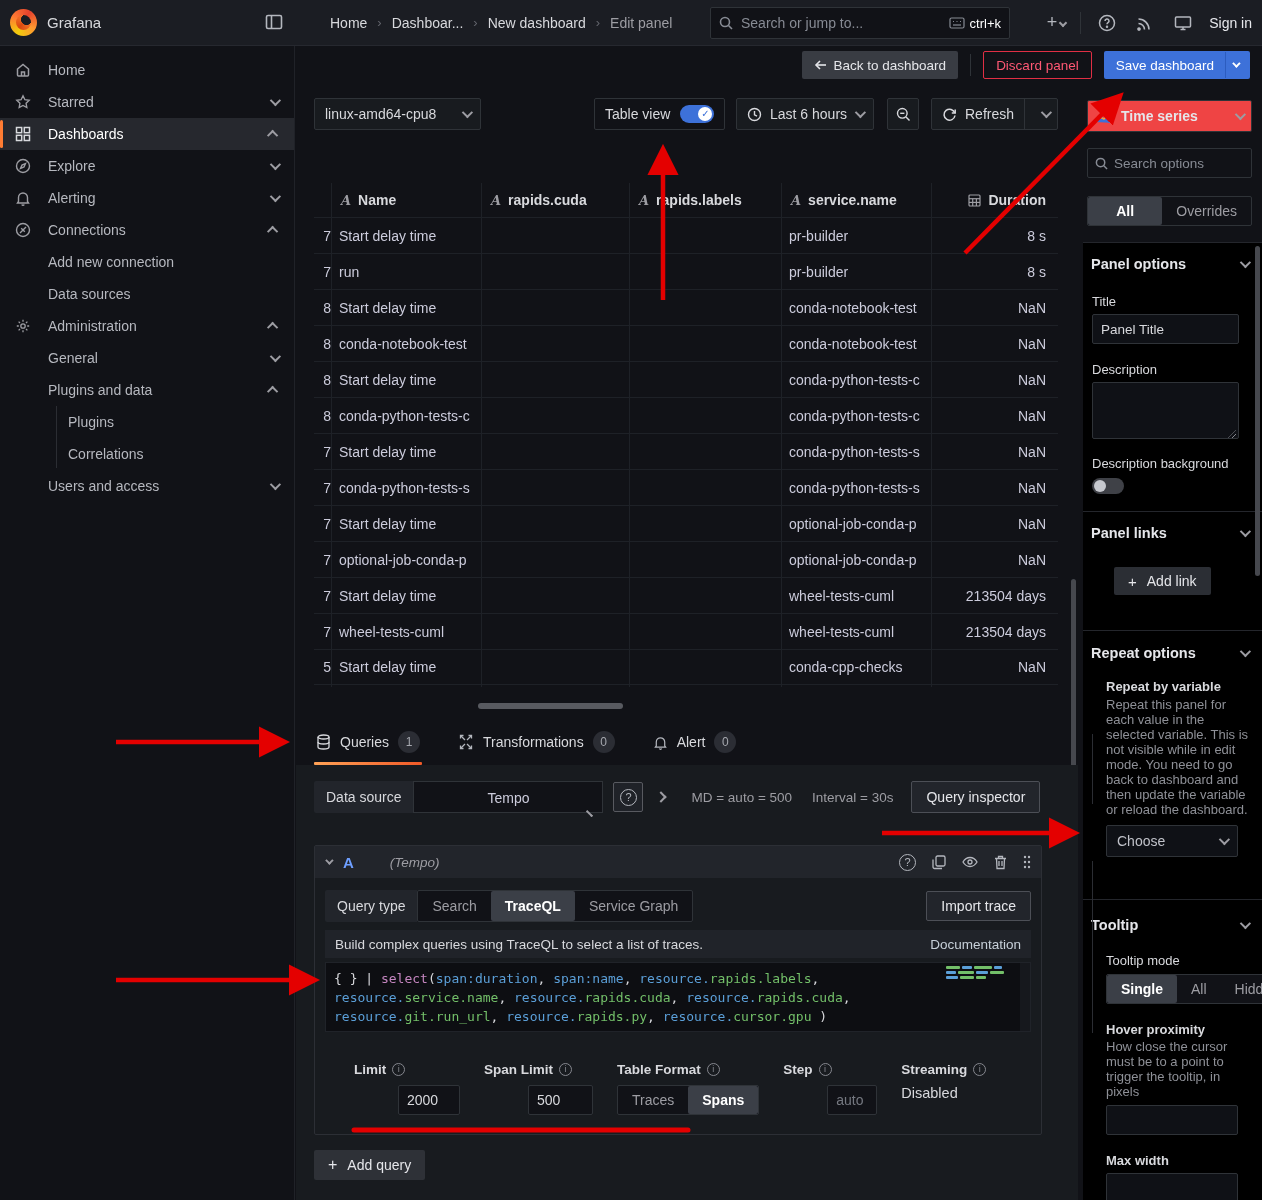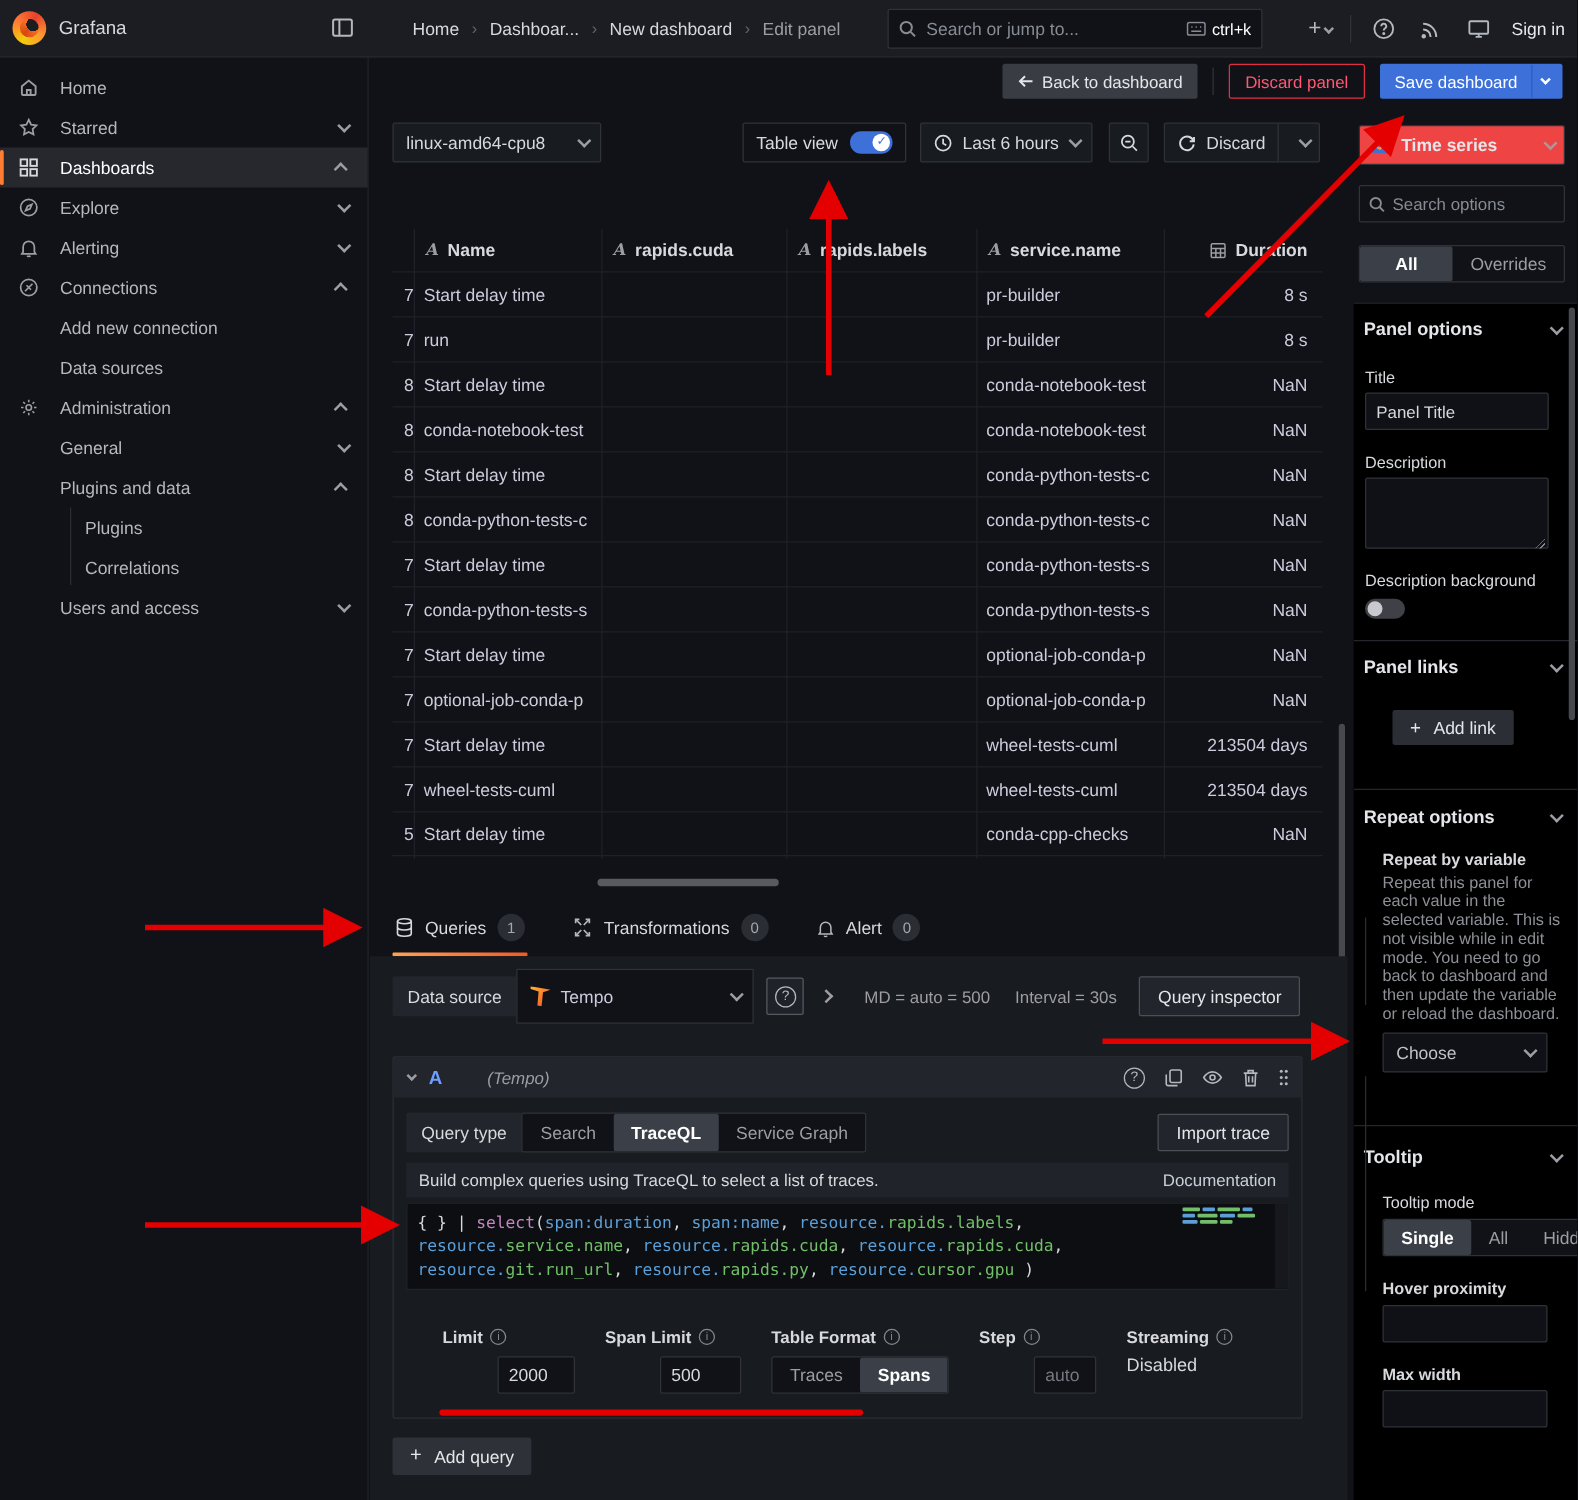--- a/index.html
+++ b/index.html
@@ -77,21 +77,21 @@
   .qtabs { position:absolute; left:18px; top:641px; height:38px; display:flex; align-items:flex-start; gap:34px; }
   .qtab { position:relative; display:flex; align-items:center; gap:9px; font-size:14px; color:#d8d9dd; padding:6px 2px 12px 2px; cursor:pointer; }
   .qtab .badge { min-width:22px; height:22px; border-radius:11px; background:#2b2d34; color:#a6a8af; font-size:12px; display:flex; align-items:center; justify-content:center; padding:0 6px; }
   .qtab.active::after { content:""; position:absolute; left:0; right:0; bottom:0; height:3px; border-radius:1px; background:linear-gradient(90deg,#ffa256,#f05a28); }
   .qtab .t-ico { color:#b4b7be; display:flex; }
 
   
   .qpane { position:absolute; left:0; top:681px; width:782px; height:435px; background:#181b1f; }
   .ds-row { position:absolute; left:18px; top:16px; height:32px; display:flex; align-items:center; }
   .ds-label { height:32px; background:#22252b; display:flex; align-items:center; padding:0 12px; font-size:14px; color:#d8d9dd; border-radius:2px 0 0 2px; }
-  .ds-select { height:44px; width:190px; background:#111217; border:1px solid #2f3338; display:flex; align-items:center; gap:8px; padding:0 10px; font-size:14px; cursor:pointer; }
+  .ds-select { height:32px; width:190px; background:#111217; border:1px solid #2f3338; display:flex; align-items:center; gap:8px; padding:0 10px; font-size:14px; cursor:pointer;flex-direction:column; }
   .tempo-ico { width:16px; height:16px; background:linear-gradient(135deg,#ffb13d,#f4541f); clip-path:polygon(0 0,100% 18%,62% 30%,55% 100%,34% 96%,40% 26%,0 14%); }
   .circle-btn { width:30px; height:30px; border:1px solid #585a60; border-radius:2px; background:#1f2228; display:flex; align-items:center; justify-content:center; color:#b4b7be; margin-left:10px; cursor:pointer; }
   .qmark { width:17px; height:17px; border:1.5px solid #b4b7be; border-radius:50%; font-size:11px; line-height:14px; text-align:center; }
   .ds-stats { color:#9d9da3; font-size:13.5px; margin-left:26px; display:flex; gap:20px; }
   .btn-ghost { background:#22252b; border:1px solid #4c4f56; color:#e5e6ea; height:32px; padding:0 14px; font-size:14px; border-radius:2px; display:inline-flex; align-items:center; cursor:pointer; }
 
   .qcard { position:absolute; left:18px; top:80px; width:728px; height:290px; background:#181b1f; border:1px solid #2c2f35; border-radius:2px; }
   .qcard-head { height:32px; background:#22252b; display:flex; align-items:center; padding:0 10px; gap:12px; }
   .ref-a { color:#6e9fff; font-size:15px; font-weight:bold; }
   .ref-ds { color:#9d9da3; font-style:italic; font-size:13.5px; margin-left:24px; }
@@ -364,21 +364,21 @@
           <line x1="10" y1="10" x2="13.5" y2="13.5"></line>
           <line x1="4.2" y1="6.3" x2="8.4" y2="6.3"></line>
         </svg>
     </div>
     <div class="tool-btn" style="position:absolute;left:635px;top:14px;padding:0;">
       <span style="display:flex;align-items:center;gap:8px;padding:0 10px;border-right:1px solid #2f3338;height:100%;">
         <svg class="ic" width="15" height="15" viewBox="0 0 15 15" fill="none" stroke="#d8d9dd" stroke-width="1.5">
             <path d="M12.8 6a5.5 5.5 0 1 0 .2 2.5"></path>
             <polyline points="13.2,2.5 13.2,6 9.8,6"></polyline>
           </svg>
-        <span>Discard</span>
+        <span>Refresh</span>
       </span>
       <span style="display:flex;align-items:center;padding:0 8px;height:100%;">
           <span class="chev down"></span>
         </span>
     </div>
 
     <div class="tbl">
       <div class="tbl-header">
         <div style="width:17px"></div>
         <div class="th" style="width:150px">
@@ -803,20 +803,21 @@
         <span>Tooltip</span>
           <span class="chev down"></span>
       </div>
       <div style="margin:20px 0 0 23px;" class="sm-label">Tooltip mode</div>
       <div class="seg" style="height:30px;margin:6px 0 0 23px;width:170px;">
         <span class="opt active">Single</span>
         <span class="opt">All</span>
         <span class="opt">Hidden</span>
       </div>
       <div style="margin:18px 0 0 23px;" class="sm-label bold">Hover proximity</div>
+      <div class="para" style="margin:2px 14px 0 23px;">How close the cursor must be to a point to trigger the tooltip, in pixels</div>
       <input class="rp-input" style="margin: 6px 0px 0px 23px; width: 132px;">
       <div style="margin:18px 0 0 23px;" class="sm-label bold">Max width</div>
       <input class="rp-input" style="margin: 5px 0px 0px 23px; width: 132px;">
     </div>
 
     <div class="rp-scroll" style="top:162px;height:330px;"></div>
   </div>
 
   <svg class="ann" width="1262" height="1200">
     <defs>

